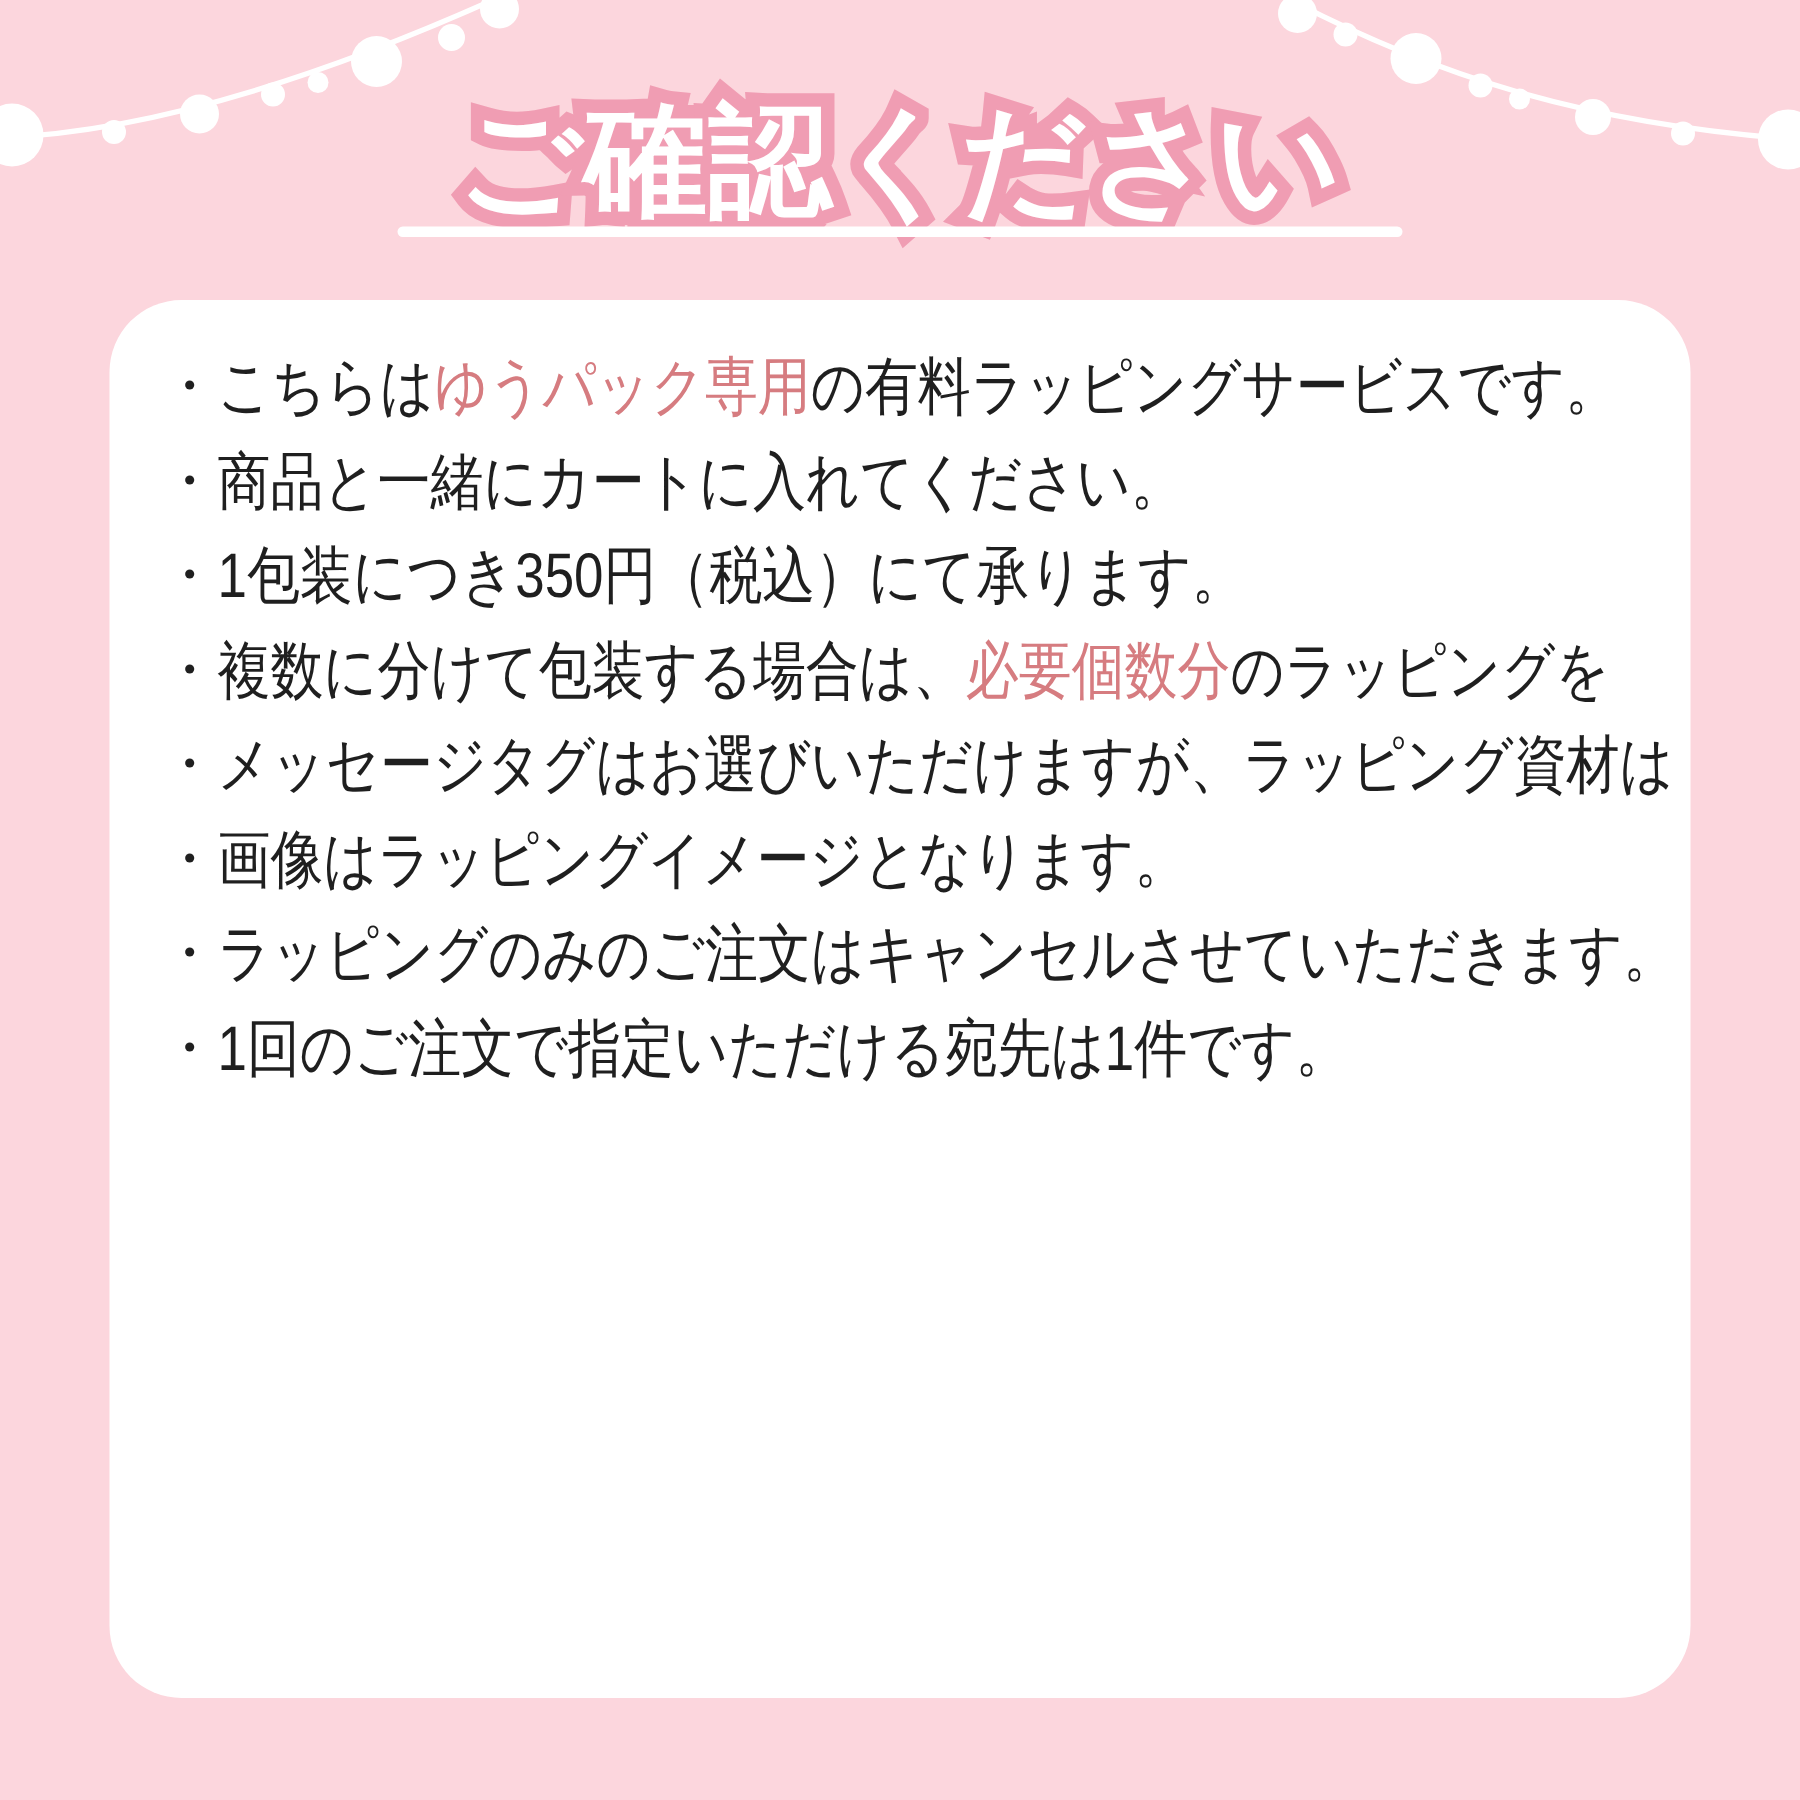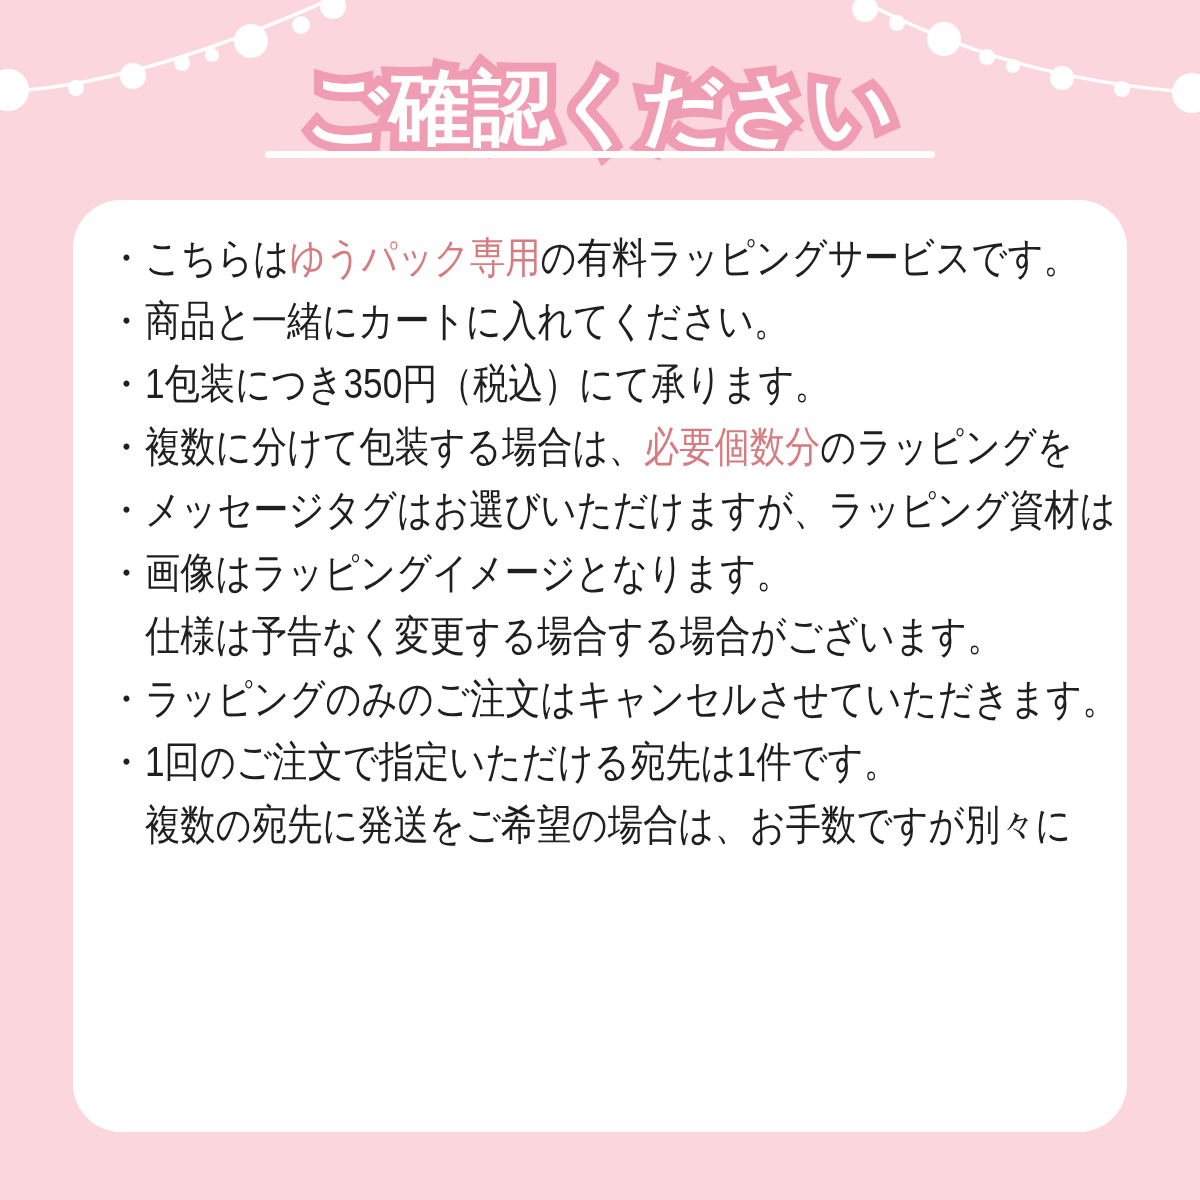--- a/index.html
+++ b/index.html
@@ -126,29 +126,21 @@
       </div>
       <div class="line">
         <span class="bullet">・</span>
         <span class="text"><span>メッセージタグはお選びいただけますが、ラッピング資材は</span></span>
       </div>
       <div class="line">
         <span class="bullet">・</span>
         <span class="text"><span>画像はラッピングイメージとなります。</span></span>
       </div>
       <div class="line">
-        <span class="bullet"></span>
-        <span class="text"><span>仕様は予告なく変更する場合する場合がございます。</span></span>
-      </div>
-      <div class="line">
         <span class="bullet">・</span>
         <span class="text"><span>ラッピングのみのご注文はキャンセルさせていただきます。</span></span>
       </div>
       <div class="line">
         <span class="bullet">・</span>
         <span class="text"><span>1回のご注文で指定いただける宛先は1件です。</span></span>
       </div>
-      <div class="line">
-        <span class="bullet"></span>
-        <span class="text"><span>複数の宛先に発送をご希望の場合は、お手数ですが別々に</span></span>
-      </div>
     </div>
 </div>
 
 </body></html>

